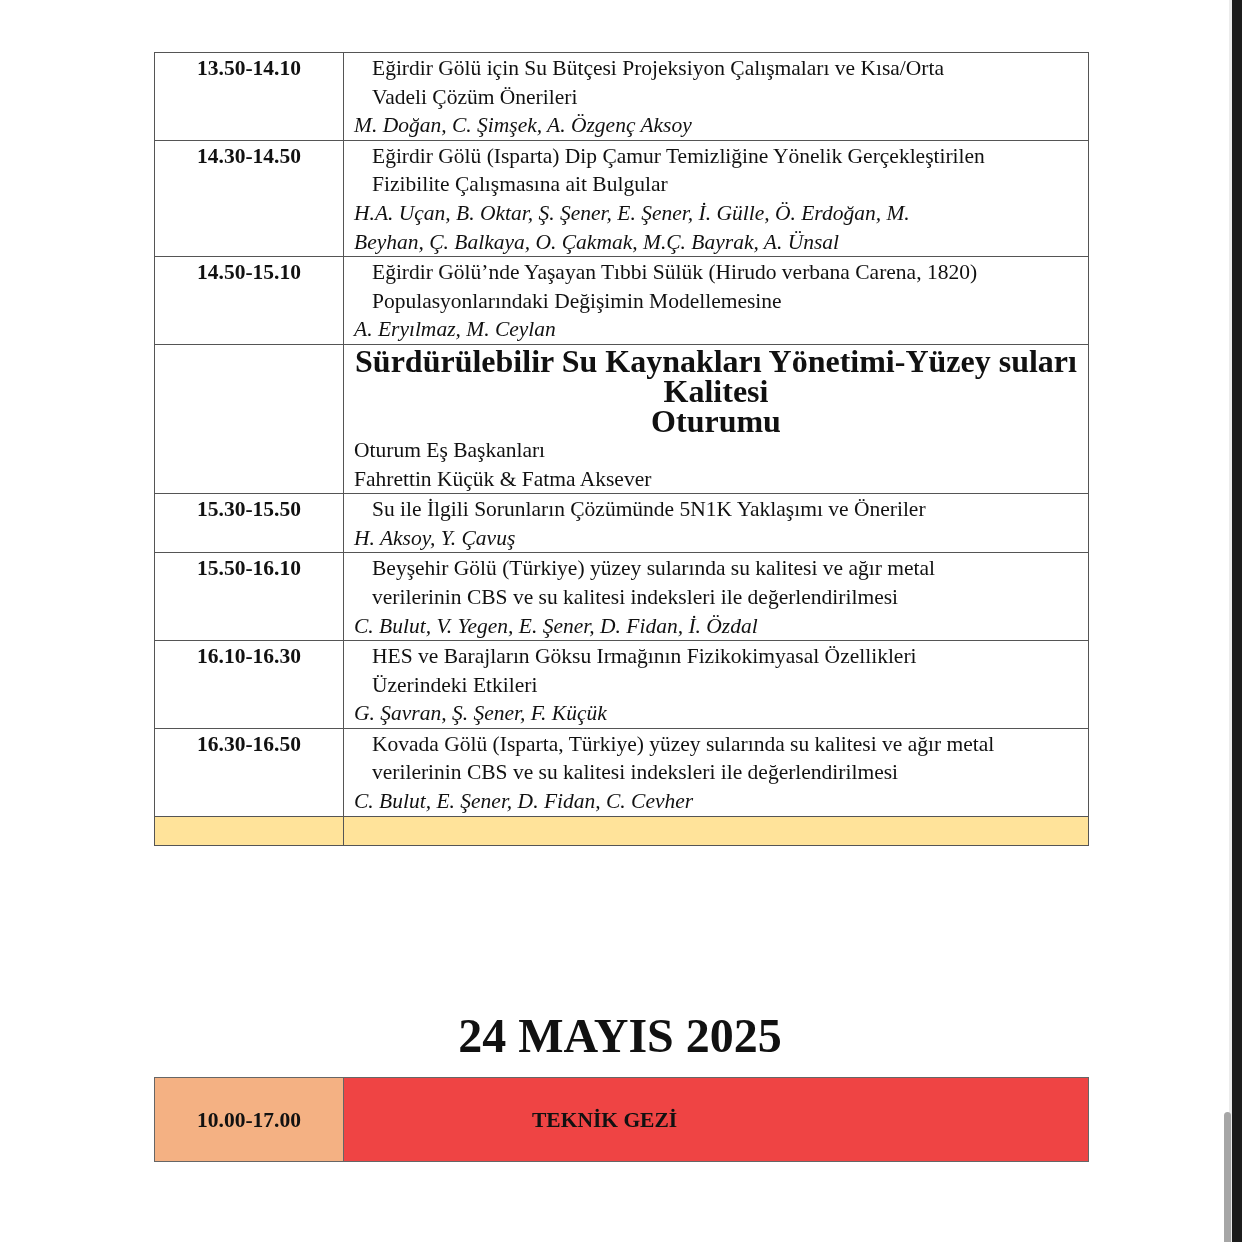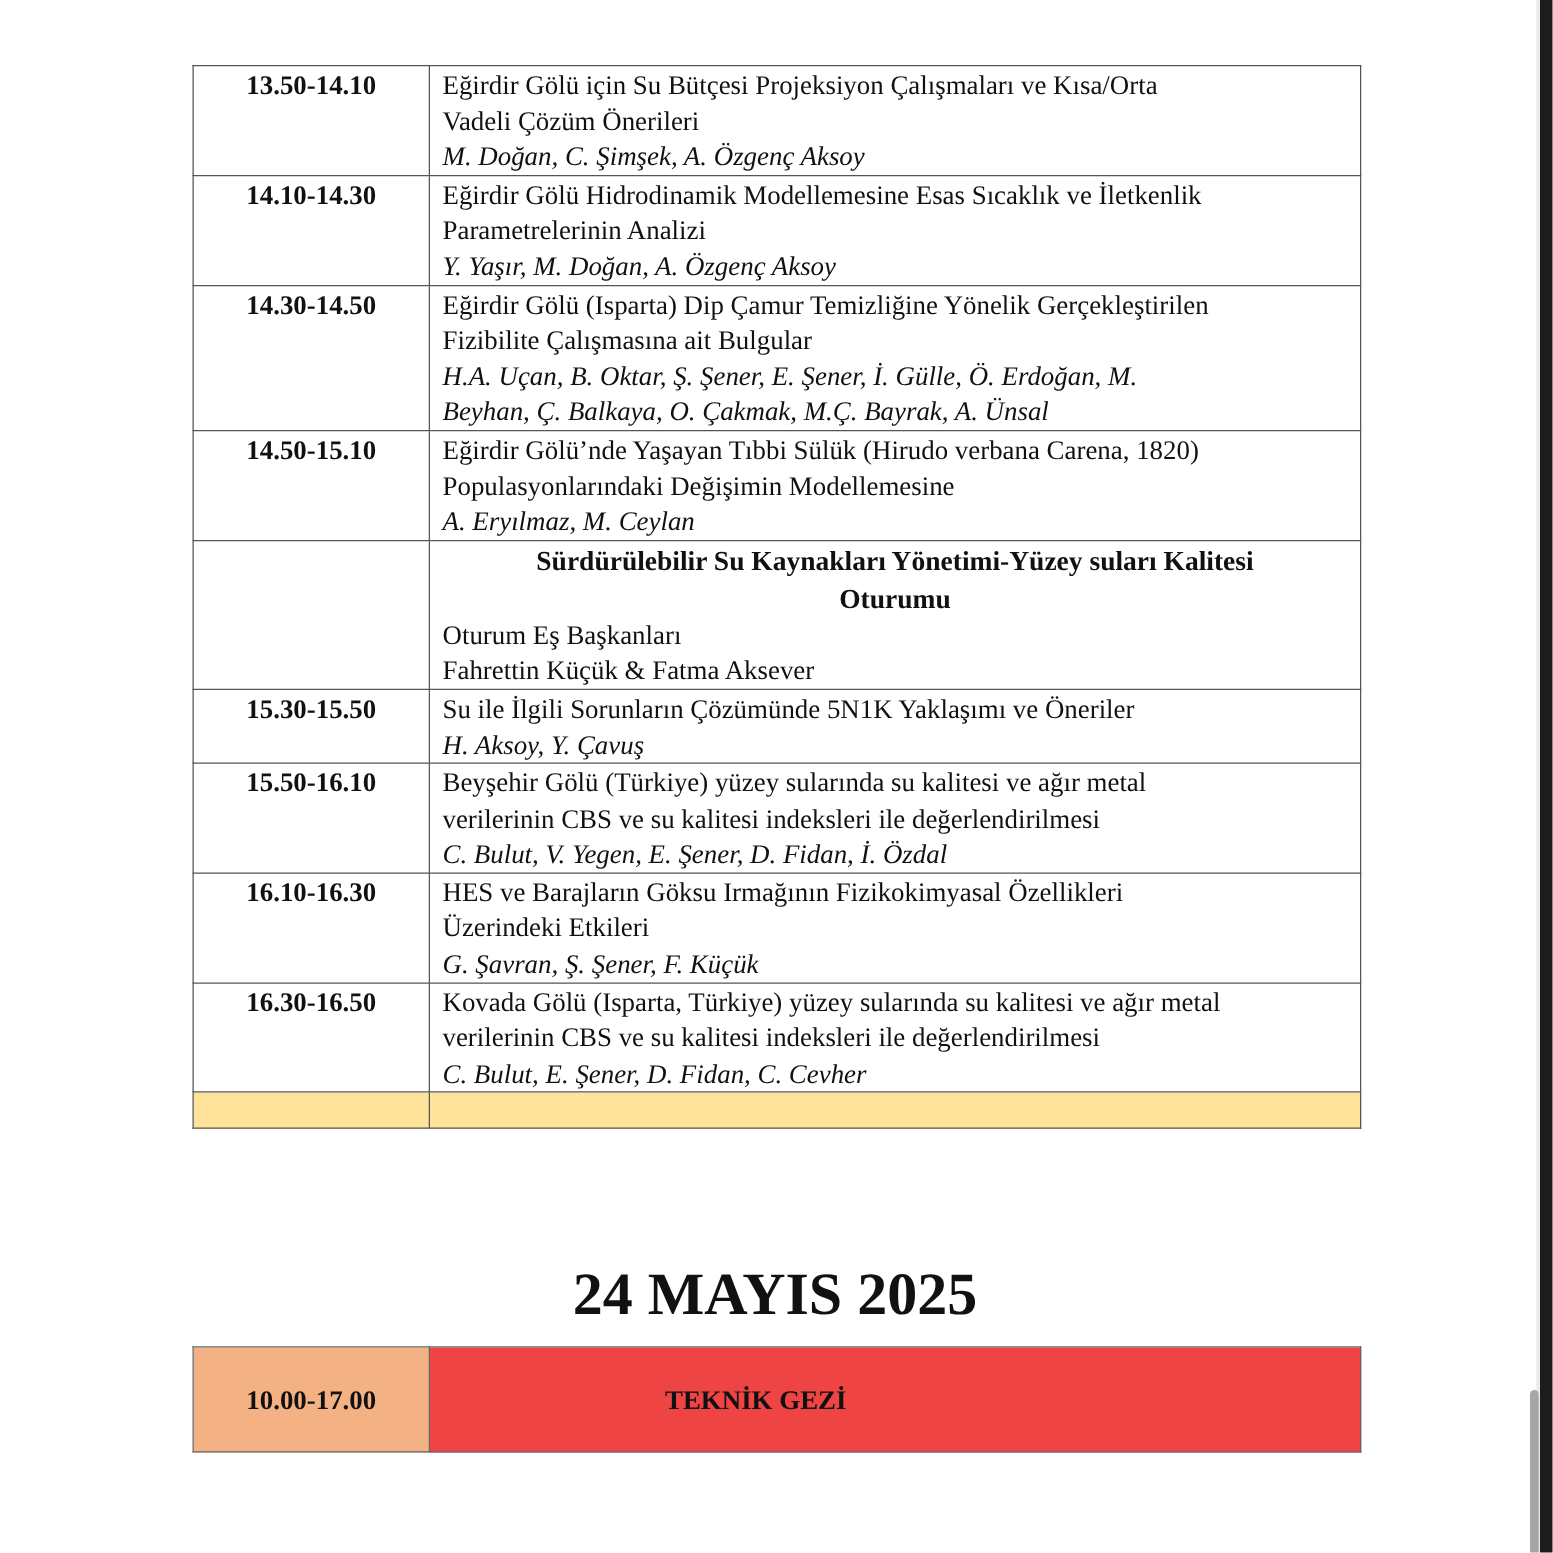--- a/index.html
+++ b/index.html
@@ -21,26 +21,26 @@
   table.sched td {
     border: 1.5px solid #555;
     vertical-align: top;
     font-size: 21.5px;
     line-height: 28.6px;
     padding: 1px 10px 0 10px;
   }
   table.sched col.c-time { width: 189px; }
   table.sched col.c-body { width: 745px; }
   td.time { font-weight: bold; text-align: center; padding-left: 0; padding-right: 0; }
-  .title { display: block; }
+  .title { display: block; margin-left: 18px; }
   .authors { display: block; font-style: italic; }
   tr.break td { background: #ffe39a; }
   tr.break td.body { text-align: center; font-weight: bold; }
   tr.blank td { background: #ffe39a; height: 27px; }
-  .session-title { display: block; text-align: center; font-weight: bold; font-size: 22px; line-height: 30px; }
+  .session-title { display: block; text-align: center; font-weight: bold; font-size: 32px; line-height: 30px; }
   .session-sub { display: block; text-align: left; }
 
   #t1 { top: 52px; }
   .day-heading {
     position: absolute; top: 1014px; left: 0; width: 1240px;
     text-align: center; font-weight: bold; font-size: 48px; line-height: 44px;
   }
   #t2 { top: 1077px; }
   #t2 td { background: #f4b183; height: 82px; vertical-align: middle; border-color: #666; }
   #t2 td.body { font-weight: bold; padding-left: 188px; }
@@ -54,27 +54,20 @@
     <colgroup>
         <col class="c-time">
         <col class="c-body">
       </colgroup>
     <tbody>
       <tr>
         <td class="time">13.50-14.10</td>
         <td class="body">
           <span class="title"><span>Eğirdir Gölü için Su Bütçesi Projeksiyon Çalışmaları ve Kısa/Orta</span><br><span>Vadeli Çözüm Önerileri</span></span>
           <span class="authors">M. Doğan, C. Şimşek, A. Özgenç Aksoy</span>
-        </td>
-      </tr>
-      <tr>
-        <td class="time">14.10-14.30</td>
-        <td class="body">
-          <span class="title"><span>Eğirdir Gölü Hidrodinamik Modellemesine Esas Sıcaklık ve İletkenlik</span><br><span>Parametrelerinin Analizi</span></span>
-          <span class="authors">Y. Yaşır, M. Doğan, A. Özgenç Aksoy</span>
         </td>
       </tr>
       <tr>
         <td class="time">14.30-14.50</td>
         <td class="body">
           <span class="title"><span>Eğirdir Gölü (Isparta) Dip Çamur Temizliğine Yönelik Gerçekleştirilen</span><br><span>Fizibilite Çalışmasına ait Bulgular</span></span>
           <span class="authors"><span>H.A. Uçan, B. Oktar, Ş. Şener, E. Şener, İ. Gülle, Ö. Erdoğan, M.</span><br><span>Beyhan, Ç. Balkaya, O. Çakmak, M.Ç. Bayrak, A. Ünsal</span></span>
         </td>
       </tr>
       <tr>

